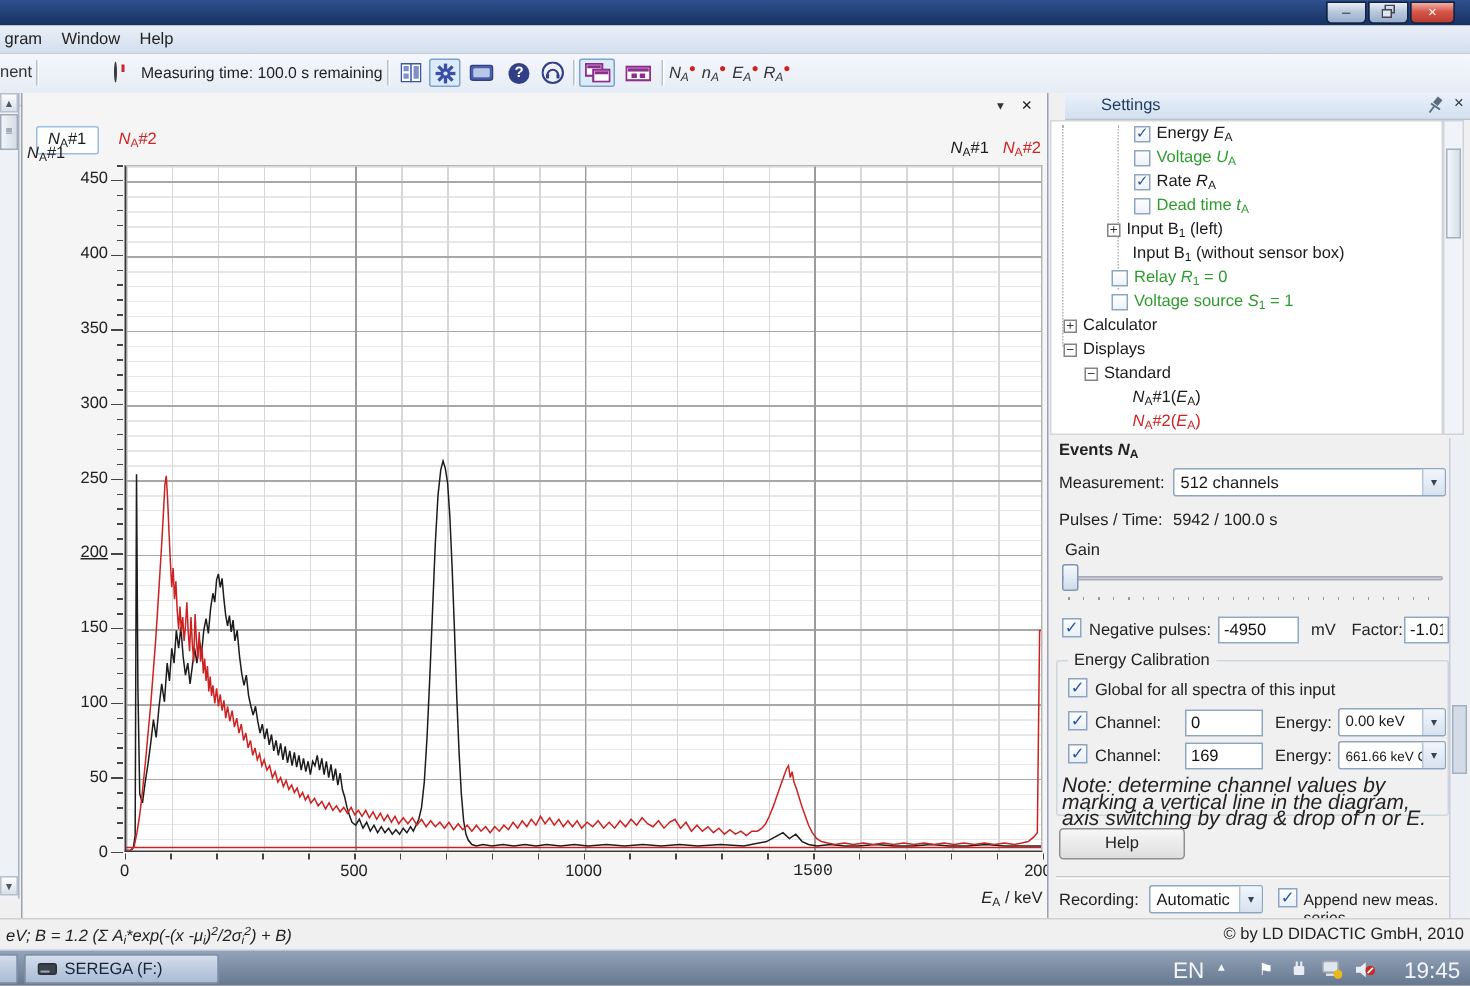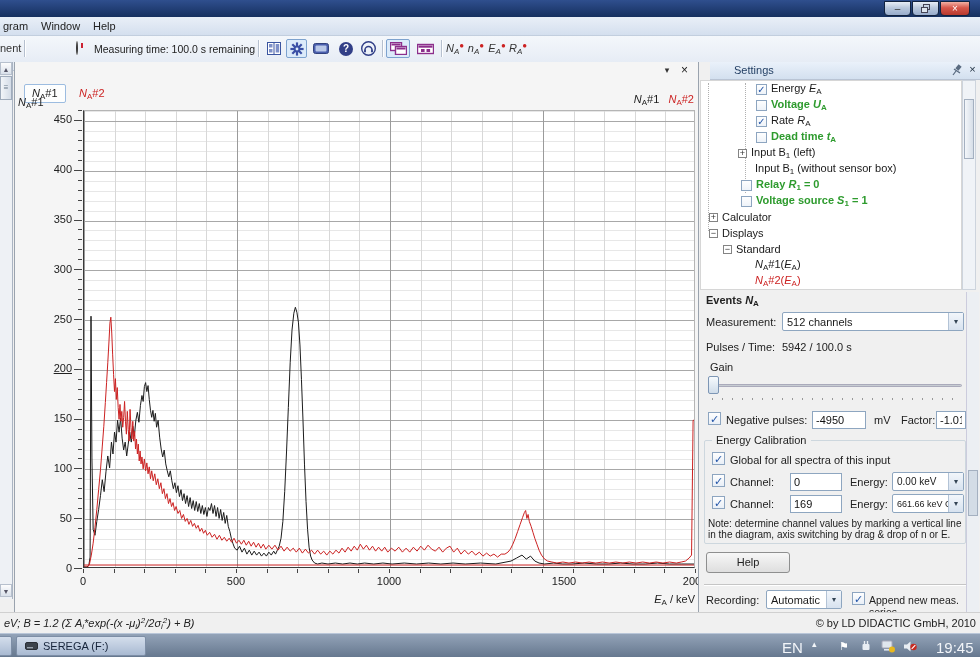--- a/index.html
+++ b/index.html
@@ -53,21 +53,21 @@
   #plot-xlabel { left:600px; top:593px; width:95px; text-align:right; font-size:11px; color:#222; }
 
   
   #right-panel { left:698px; top:62px; width:282px; height:550px; background:#f0f0f0; border-left:1px solid #9aa3ae; }
   #settings-header { left:698px; top:62px; width:282px; height:18px; background:linear-gradient(#eaf1fa,#d3e0ef); border-bottom:1px solid #b9c4d4; padding:2px 24px; color:#1d3a5f;margin-left:12px; }
   #pin-btn { left:952px; top:64px; width:13px; height:13px; }
   #settings-close-btn { left:966px; top:63px; width:13px; height:14px; text-align:center; line-height:13px; font-size:11px; color:#234; }
   #tree { left:700px; top:80px; width:262px; height:210px; background:#fff; border:1px solid #d6d6d6; }
   .tree-row { position:relative; height:16px; display:flex; align-items:center; white-space:nowrap; }
   .tree-label { padding-left:4px;text-align:center; }
-  .green { color:#2e9b2e;font-weight:bold; }
+  .green { color:#2e9b2e; }
   .red { color:#cc2222; }
   .exp { width:9px; height:9px; border:1px solid #848484; background:#fff; font-size:9px; line-height:7px; text-align:center; color:#333; flex:none; }
   .cb-s { width:11px; height:11px; border:1px solid #8da5c0; background:linear-gradient(#fefefe,#eef3f9); font-size:10px; line-height:10px; text-align:center; color:#2456a8; flex:none; }
   .cb-s.empty { color:transparent; }
   .guide { position:absolute; width:0; border-left:1px dotted #b0b0b0; }
   .pl8{padding-left:8px} .pl22{padding-left:22px} .pl37{padding-left:37px} .pl40{padding-left:40px} .pl50{padding-left:50px} .pl55{padding-left:55px}
   #tree-scroll { left:962px; top:80px; width:14px; height:210px; background:#f0f3f7; border:1px solid #cdd4dd; }
   #tree-thumb { position:absolute; left:1px; top:18px; width:10px; height:60px; background:linear-gradient(90deg,#f4f7fa,#d6dee8); border:1px solid #a4b0c0; }
   #panel-scroll { left:966px; top:292px; width:13px; height:320px; background:#eceff3; border-left:1px solid #ccd; }
   #panel-thumb { position:absolute; left:1px; top:178px; width:10px; height:46px; background:#d3dce6; border:1px solid #a4b0c0; }
@@ -77,21 +77,21 @@
   .combo { position:absolute; height:19px; background:#fff; border:1px solid #8ea6c0; border-radius:2px; display:flex; align-items:center; }
   .combo-text { flex:1; padding:0 4px; overflow:hidden; white-space:nowrap; }
   .combo-btn { width:15px; height:100%; background:linear-gradient(#f2f6fb,#d7e2ef); border-left:1px solid #b3c3d6; text-align:center; font-size:8px; line-height:17px; color:#345; flex:none; }
   .tinput { position:absolute; height:18px; border:1px solid #8ea6c0; background:#fff; font-family:"Liberation Sans",sans-serif; font-size:11px; padding:0 3px; color:#111; }
   .cb { position:absolute; width:13px; height:13px; border:1px solid #8da5c0; background:linear-gradient(#fefefe,#e9eff7); text-align:center; line-height:12px; font-size:11px; color:#2456a8; }
   #gain-track { left:708px; top:384px; width:254px; height:3px; background:#c7ccd2; border:1px solid #aab; border-radius:2px; }
   #gain-thumb { left:708px; top:376px; width:11px; height:18px; background:linear-gradient(#f6fafd,#cfdce9); border:1px solid #7d96b5; border-radius:2px; }
   #gain-dots { left:712px; top:398px; width:248px; height:2px; background:repeating-linear-gradient(to right,#999 0 1px,transparent 1px 10px); }
   #ecal-box { left:704px; top:440px; width:262px; height:104px; border:1px solid #cdd7de; border-radius:2px; }
   #ecal-legend { left:712px; top:434px; background:#f0f0f0; padding:0 4px; color:#222; }
-  #note-text { left:708px; top:518px; width:254px; font-size:10px; line-height:11px; color:#222; }
+  #note-text { left:708px; top:518px; width:254px; font-size:14px; line-height:11px; color:#222;font-style:italic; }
   #help-btn { left:706px; top:552px; width:84px; height:21px; background:linear-gradient(#f7f7f7,#dedede); border:1px solid #8e8f8f; border-radius:3px; text-align:center; line-height:19px; color:#222; }
   #rec-divider { left:704px; top:584px; width:262px; height:2px; border-top:1px solid #c5c5c5; border-bottom:1px solid #fff; }
 
   
   #statusbar { left:0; top:612px; width:980px; height:21px; background:#f0f0f0; border-top:1px solid #d0d0d0; }
   #formula { left:4px; top:616px; font-size:11px; font-style:italic; color:#222; }
   #copyright { left:700px; top:617px; width:276px; text-align:right; font-size:11px; color:#222; }
   #taskbar { left:0; top:633px; width:980px; height:24px; background:linear-gradient(#93a3b8,#66788f); border-top:1px solid #b9c6d8; }
   .task-btn { position:absolute; top:2px; height:20px; border:1px solid #7d8ea6; border-radius:2px;
               background:linear-gradient(#d4deec,#a9bad2); display:flex; align-items:center; gap:5px; padding:0 8px; color:#16243a; font-size:11px; }
@@ -242,21 +242,21 @@
       <span class="ytick" style="top: 202.587px;">250</span>
       <span class="ytick" style="top: 152.804px;">300</span>
       <span class="ytick" style="top: 103.022px;">350</span>
       <span class="ytick" style="top: 53.2391px;">400</span>
       <span class="ytick" style="top: 3.45652px;">450</span>
     </div>
   <div class="abs" id="x-tick-labels">
       <span class="xtick" style="left: 0px;">0</span>
       <span class="xtick" style="left: 153px;">500</span>
       <span class="xtick" style="left: 306px;">1000</span>
-      <span class="xtick" style="left: 481px;">1500</span>
+      <span class="xtick" style="left: 459px; font-family: Liberation Mono, monospace;">1500</span>
       <span class="xtick" style="left: 612px;">2000</span>
     </div>
   <span class="abs" id="plot-xlabel"><span><span style="font-style: italic;">E</span><sub>A</sub><span> / keV</span></span></span>
 
   <div class="abs" id="right-panel"></div>
   <div class="abs" id="settings-header"><span>Settings</span></div>
   <span class="abs" id="pin-btn">
     <svg width="11" height="12" viewBox="0 0 11 12">
         <rect x="4.5" y="1" width="4" height="5" fill="#5a6b80" transform="rotate(40 6.5 3.5)"></rect>
         <line x1="4" y1="7" x2="1" y2="11" stroke="#5a6b80" stroke-width="1.2"></line>

